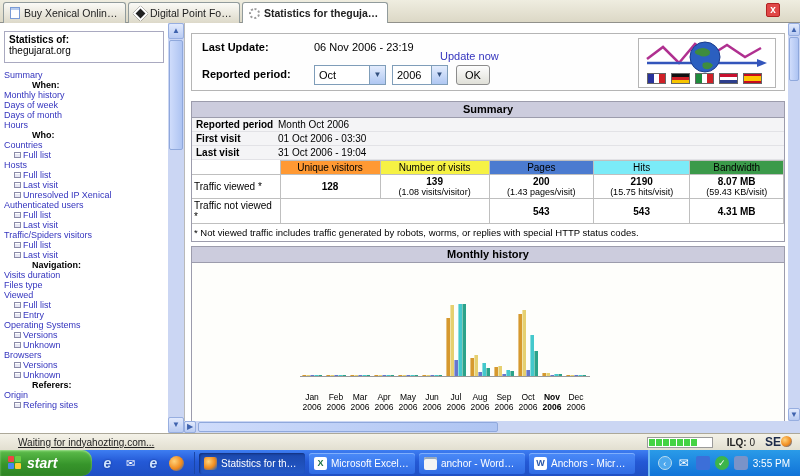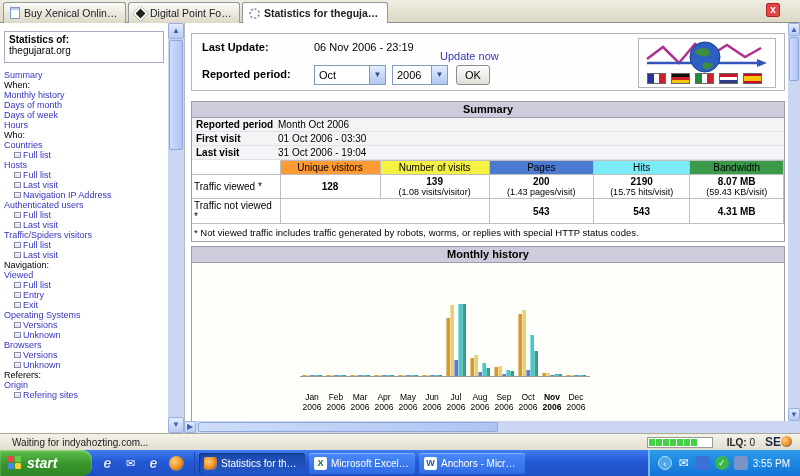--- a/index.html
+++ b/index.html
@@ -24,21 +24,21 @@
   .tab-close { position:absolute; right:20px; top:3px; width:14px; height:14px; background:#E04747;
                border:1px solid #B22222; border-radius:2px; color:#fff; font-size:10px; font-weight:bold;
                text-align:center; line-height:12px; cursor:pointer; }
 
   
   .sidebar { position:absolute; left:0; top:23px; width:168px; height:410px; background:#fff; overflow:hidden; }
   .siteinfo { position:absolute; left:4px; top:8px; width:160px; height:32px;
               border:1px solid #A9A9C0; padding:2px 4px; font-size:10px; }
   .siteinfo .cap { font-weight:bold; }
   .nav { position:absolute; left:4px; top:47px; width:164px; font-size:9px; line-height:10px; }
-  .nav-header { font-weight:normal; color:#000; }
+  .nav-header { font-weight:bold; color:#000;margin-left:28px; }
   .nav-link, .nav-sublink { color:#3434BE; cursor:pointer; white-space:nowrap; }
   .nav-sublink { padding-left:10px; display:flex; align-items:center; gap:2px; }
   .mini-icon { display:inline-block; width:7px; height:6px; border:1px solid #8A8AA8; background:#E8E8F4;
                box-shadow:inset 0 1px 0 #fff; flex:none; }
 
   
   .sbv { position:absolute; background:#CBD6F3; }
   .sb-btn { position:absolute; left:0; width:100%; height:16px; background:linear-gradient(#E2EAFD,#B9CBF2);
             border:1px solid #97AEE0; border-radius:2px; color:#3F63AE; font-size:8px; text-align:center;
             line-height:14px; cursor:pointer; }
@@ -96,21 +96,21 @@
   .bar-group { width:24px; display:flex; align-items:flex-end; gap:0; justify-content:center; height:96px; }
   .bar { width:4px; margin-right:0; border-left:1px solid rgba(255,255,255,.4); }
   .xlabels { position:absolute; left:108px; top:130px; width:290px; display:flex; }
   .xlab { width:24px; text-align:center; font-size:8.5px; line-height:9.5px; }
   .xlab.bold { font-weight:bold; }
 
   
   .statusbar { position:absolute; left:0; top:433px; width:800px; height:17px;
                background:linear-gradient(#F4F2E8,#E2DFD0); border-top:1px solid #ACA899;
                display:flex; align-items:center; font-size:10px; color:#222; }
-  .status-text { padding-left:12px; flex:1; }
+  .status-text { padding-left:18px; flex:1;text-decoration:underline; }
   .progress { width:66px; height:11px; background:#fff; border:1px solid #9A9A9A; display:flex; gap:1px; padding:1px; margin-right:14px; }
   .pcell { width:6px; height:7px; background:#44D344; }
   .ilq { margin-right:10px; } .ilq b { font-weight:bold; }
   .seo { font-weight:bold; font-size:12px; color:#1B2A4A; margin-right:8px; position:relative; }
   .ffdot { display:inline-block; width:11px; height:11px; border-radius:50%;
            background:radial-gradient(circle at 35% 35%, #FFD27A, #F08A1D 55%, #2B64B8 90%); vertical-align:-1px; }
 
   
   .taskbar { position:absolute; left:0; top:450px; width:800px; height:26px;
              background:linear-gradient(#3E7EF2,#2459D6 45%,#1E4FC4); display:flex; align-items:center; }
@@ -168,73 +168,71 @@
 
 <div class="sidebar">
   <div class="siteinfo">
     <div class="cap">Statistics of:</div>
     <div>thegujarat.org</div>
   </div>
   <div class="nav">
       <div class="nav-link"><span>Summary</span></div>
       <div class="nav-header"><span>When:</span></div>
       <div class="nav-link"><span>Monthly history</span></div>
+      <div class="nav-link"><span>Days of week</span></div>
       <div class="nav-link"><span>Days of month</span></div>
-      <div class="nav-link"><span>Days of week</span></div>
       <div class="nav-link"><span>Hours</span></div>
       <div class="nav-header"><span>Who:</span></div>
       <div class="nav-link"><span>Countries</span></div>
       <div class="nav-sublink">
         <span class="mini-icon"></span>
         <span>Full list</span>
       </div>
       <div class="nav-link"><span>Hosts</span></div>
       <div class="nav-sublink">
         <span class="mini-icon"></span>
         <span>Full list</span>
       </div>
       <div class="nav-sublink">
         <span class="mini-icon"></span>
         <span>Last visit</span>
       </div>
       <div class="nav-sublink">
         <span class="mini-icon"></span>
-        <span>Navigation IP Address</span>
+        <span>Unresolved IP Xenical</span>
       </div>
       <div class="nav-link"><span>Authenticated users</span></div>
       <div class="nav-sublink">
         <span class="mini-icon"></span>
         <span>Full list</span>
       </div>
       <div class="nav-sublink">
         <span class="mini-icon"></span>
         <span>Last visit</span>
       </div>
       <div class="nav-link"><span>Traffic/Spiders visitors</span></div>
       <div class="nav-sublink">
         <span class="mini-icon"></span>
         <span>Full list</span>
       </div>
       <div class="nav-sublink">
         <span class="mini-icon"></span>
         <span>Last visit</span>
       </div>
       <div class="nav-header"><span>Navigation:</span></div>
+      <div class="nav-link"><span>Visits duration</span></div>
+      <div class="nav-link"><span>Files type</span></div>
       <div class="nav-link"><span>Viewed</span></div>
       <div class="nav-sublink">
         <span class="mini-icon"></span>
         <span>Full list</span>
       </div>
       <div class="nav-sublink">
         <span class="mini-icon"></span>
         <span>Entry</span>
-      </div>
-      <div class="nav-sublink">
-        <span class="mini-icon"></span>
-        <span>Exit</span>
       </div>
       <div class="nav-link"><span>Operating Systems</span></div>
       <div class="nav-sublink">
         <span class="mini-icon"></span>
         <span>Versions</span>
       </div>
       <div class="nav-sublink">
         <span class="mini-icon"></span>
         <span>Unknown</span>
       </div>
@@ -553,20 +551,24 @@
   <div style="display:flex; align-items:center;" id="taskbtns">
       <div class="taskbtn pressed">
         <span class="tb-ico ff-circ"></span>
         <span class="tb-label">Statistics for thegujar...</span>
       </div>
       <div class="taskbtn">
         <span class="tb-ico ico-excel">X</span>
         <span class="tb-label">Microsoft Excel - seo-...</span>
       </div>
       <div class="taskbtn">
+        <span class="tb-ico ico-wordpad"></span>
+        <span class="tb-label">anchor - WordPad</span>
+      </div>
+      <div class="taskbtn">
         <span class="tb-ico ico-word">W</span>
         <span class="tb-label">Anchors - Microsoft ...</span>
       </div>
     </div>
   <div class="tray">
     <div class="tray-ico ti-chev">‹</div>
     <div class="tray-ico ti-mail">✉</div>
     <div class="tray-ico ti-net"></div>
     <div class="tray-ico ti-shield">✓</div>
     <div class="tray-ico ti-users"></div>

